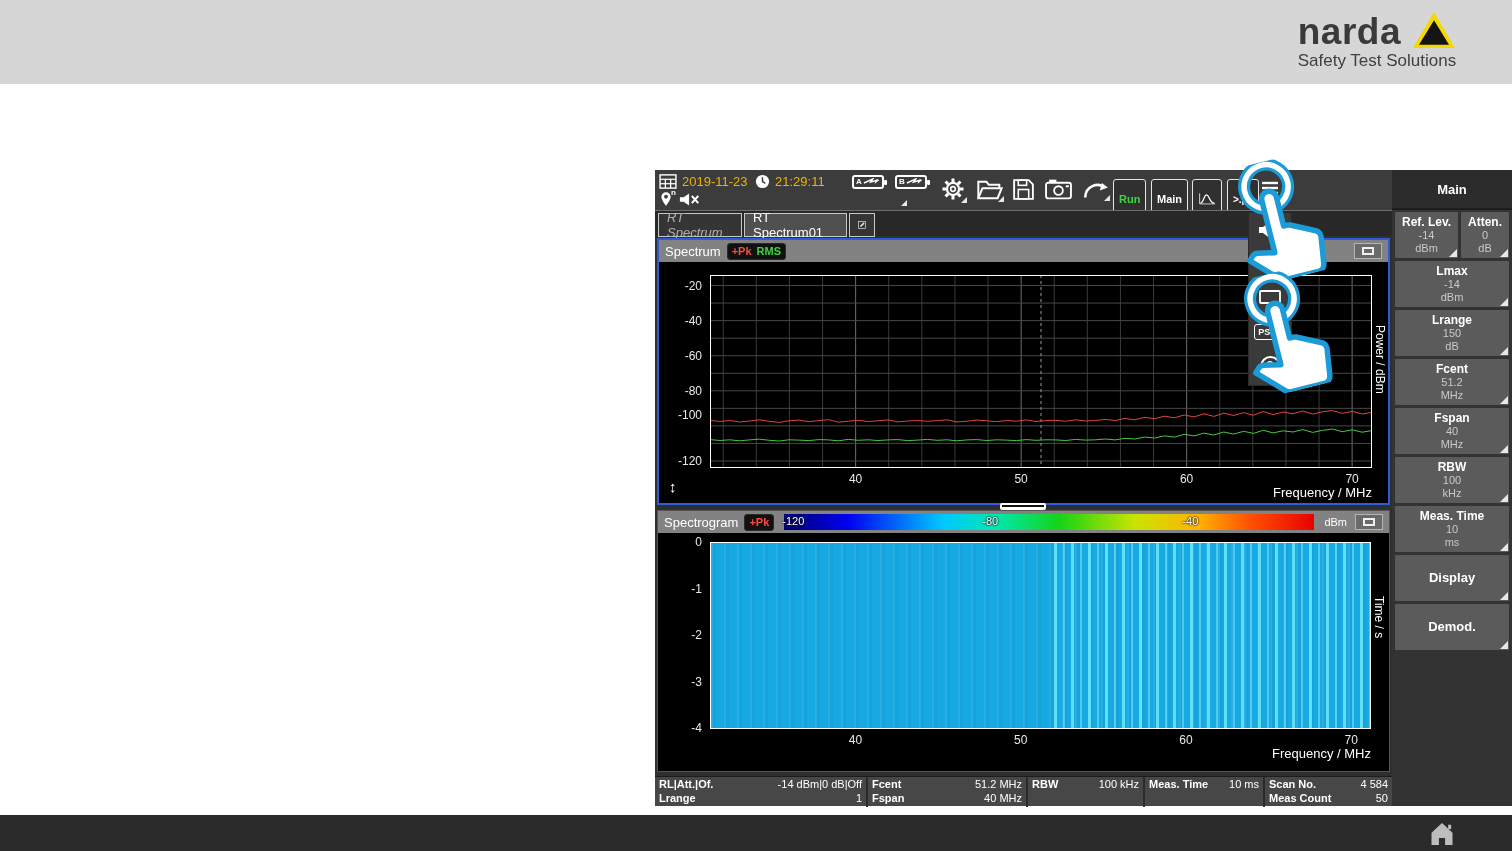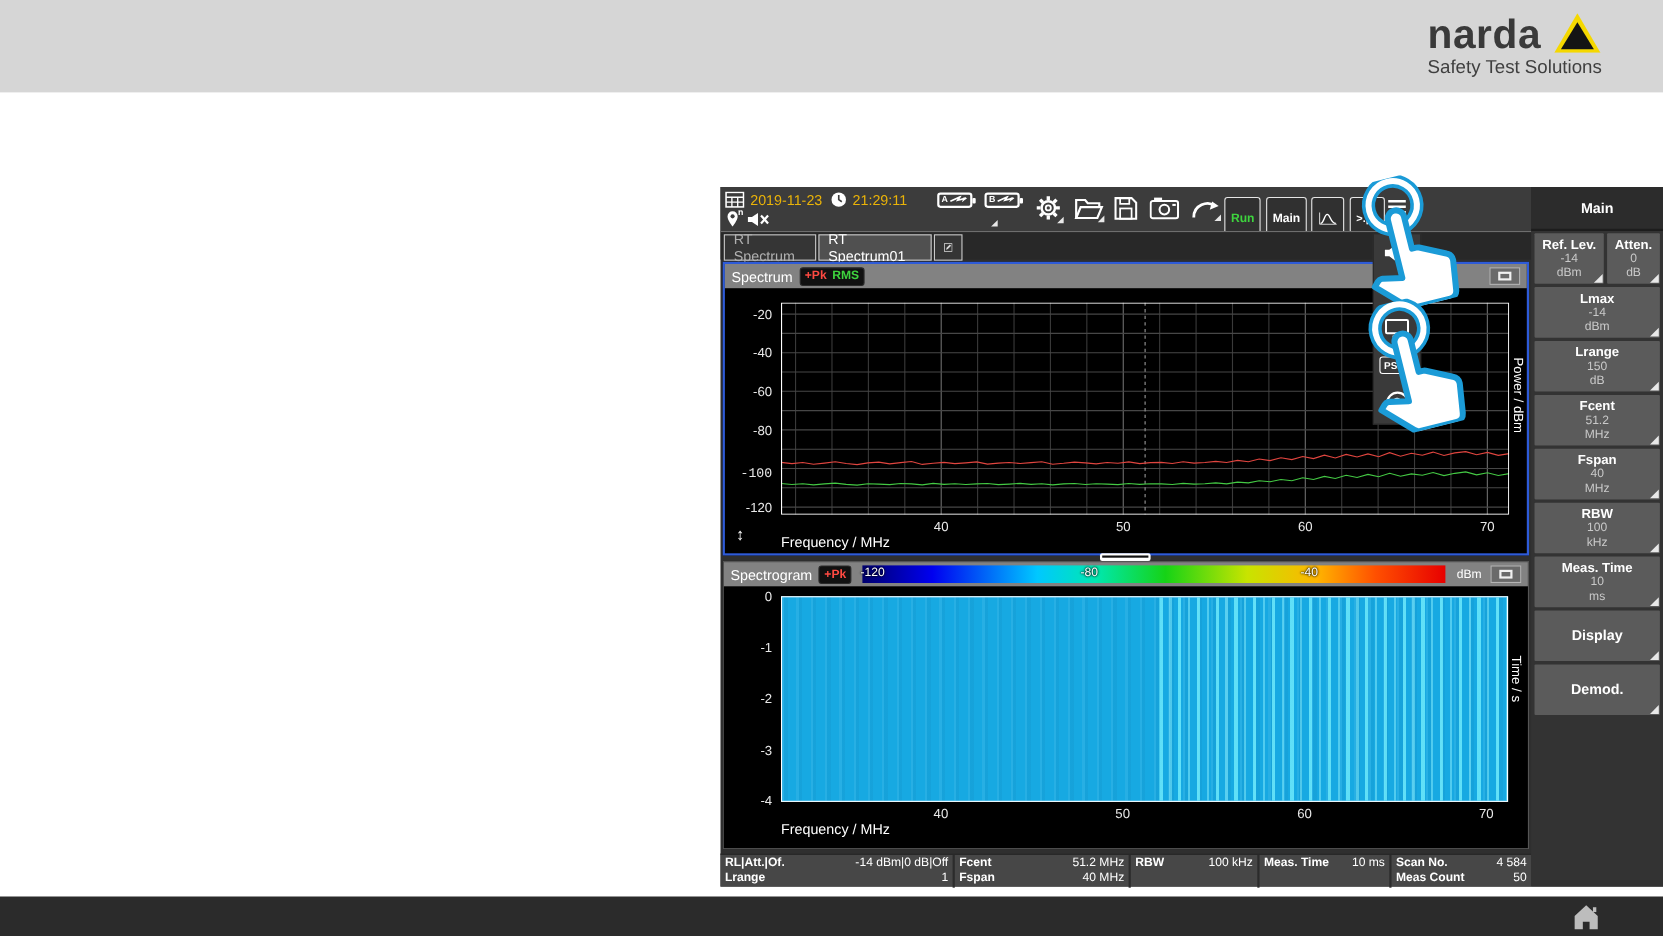--- a/index.html
+++ b/index.html
@@ -42,21 +42,21 @@
   .badge { background:#111; border:1px solid #2a2a2a; border-radius:3px; padding:0 4px; font-size:11px; font-weight:bold; display:flex; gap:5px; line-height:15px; }
   .badge .pk { color:#ff4a42; }
   .badge .rms { color:#3ed43e; }
   .maxbtn { margin-left:auto; width:28px; height:16px; background:#6a6a6a; border:1px solid #b5b5b5; display:flex; align-items:center; justify-content:center; }
   .maxbtn span { width:12px; height:8px; border:2px solid #f0f0f0; display:block; }
   .colorbar { position:relative; flex:1 1 auto; height:16px; margin:0 4px;
      background:linear-gradient(to right,#00006e,#0000f0 12%,#00c8ff 30%,#00e8b0 40%,#16d316 52%,#c8e400 66%,#ffb400 78%,#ff5000 88%,#e80000 100%); }
   .colorbar .cbt { position:absolute; top:1px; font-size:11px; color:#fff; text-shadow:0 0 2px #000,0 0 2px #000; transform:translateX(-2px); }
   .unit-dbm { font-size:11px; color:#fff; margin-right:2px; }
 
-  .axlabel { position:absolute; font-size:13px; color:#fff; text-align:left; }
+  .axlabel { position:absolute; font-size:13px; color:#fff; text-align:right; }
   .vlabel { position:absolute; writing-mode:vertical-rl; font-size:12px; color:#fff; }
   .ytick, .xtick { position:absolute; font-size:12px; color:#e8e8e8; }
   .ytick { right:6px; transform:translateY(-7px); }
   .xtick { transform:translateX(-50%); }
   .resize-arrow { position:absolute; font-size:15px; color:#fff; }
 
   
   .wf { position:absolute; background:#17a9e2; border:1px solid #fff; overflow:hidden; }
   .wf:before { content:""; position:absolute; left:0; top:0; right:0; bottom:0;
      background:repeating-linear-gradient(90deg, rgba(255,255,255,0.07) 0 2px, rgba(0,40,80,0.05) 2px 5px, rgba(255,255,255,0) 5px 13px); }
@@ -226,21 +226,21 @@
           <g stroke="#fff" stroke-width="2.4">
             <line x1="1" y1="3" x2="17" y2="3"></line>
             <line x1="1" y1="8" x2="17" y2="8"></line>
             <line x1="1" y1="13" x2="17" y2="13"></line>
           </g>
         </svg>
     </span>
   </div>
 
   <div class="tabrow">
-    <div class="tab tab-inactive" style="left:3px;width:84px;">RT Spectrum</div>
+    <div class="tab tab-inactive" style="left:3px;width:84px;font-style:italic;">RT Spectrum</div>
     <div class="tab tab-active" style="left:89px;width:103px;">RT Spectrum01</div>
     <div class="tab tab-inactive" style="left:194px;width:26px;">
       <svg width="14" height="14" viewBox="0 0 16 16">
           <rect x="1" y="1" width="14" height="14" fill="none" stroke="#ddd" stroke-width="1.4"></rect>
           <path d="M4 12 l1.2-3.5 L11 2.7 l2.3 2.3 -5.8 5.8 Z" fill="#ddd"></path>
         </svg>
     </div>
   </div>
 
   <div class="panel spec-panel">
@@ -252,21 +252,21 @@
       </span>
       <span class="maxbtn">
           <span></span>
         </span>
     </div>
     <div id="spec-yticks" style="position:absolute;left:0;top:35px;width:49px;height:193px;padding-left:20px;">
         <span class="ytick" style="top: 10.5273px;">-20</span>
         <span class="ytick" style="top: 45.6182px;">-40</span>
         <span class="ytick" style="top: 80.7091px;">-60</span>
         <span class="ytick" style="top: 115.8px;">-80</span>
-        <span class="ytick" style="top: 156px; font-family: Liberation Mono, monospace;">-100</span>
+        <span class="ytick" style="top: 140px;">-100</span>
         <span class="ytick" style="top: 185.982px;">-120</span>
       </div>
     <svg id="spec-svg" style="position:absolute;left:51px;top:35px;" width="662" height="193">
         <line x1="13.240000000000013" y1="0" x2="13.240000000000013" y2="193" stroke="#3a3a3a" stroke-width="1"></line>
         <line x1="46.34000000000001" y1="0" x2="46.34000000000001" y2="193" stroke="#3a3a3a" stroke-width="1"></line>
         <line x1="79.44000000000001" y1="0" x2="79.44000000000001" y2="193" stroke="#3a3a3a" stroke-width="1"></line>
         <line x1="112.54" y1="0" x2="112.54" y2="193" stroke="#3a3a3a" stroke-width="1"></line>
         <line x1="145.64000000000001" y1="0" x2="145.64000000000001" y2="193" stroke="#6e6e6e" stroke-width="1"></line>
         <line x1="178.74" y1="0" x2="178.74" y2="193" stroke="#3a3a3a" stroke-width="1"></line>
         <line x1="211.84" y1="0" x2="211.84" y2="193" stroke="#3a3a3a" stroke-width="1"></line>

